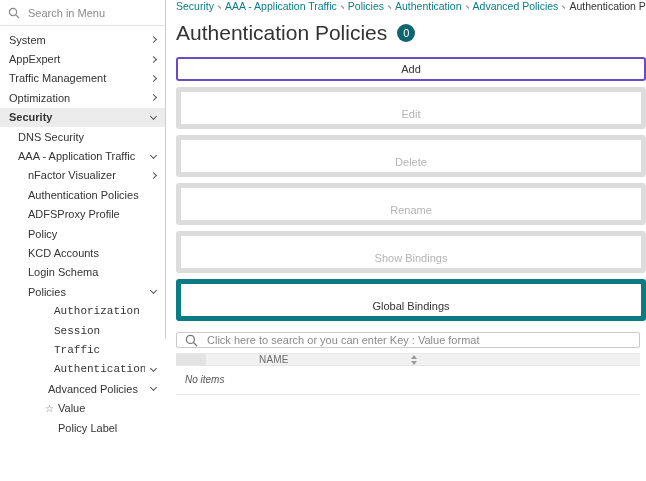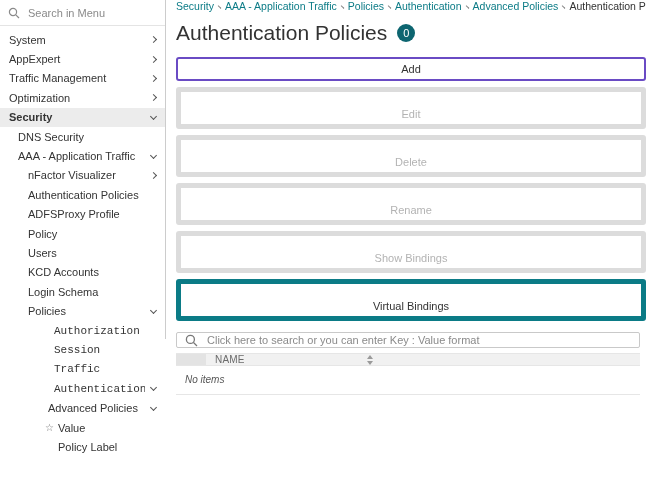--- a/index.html
+++ b/index.html
@@ -57,21 +57,21 @@
                border:1px solid #c9c9c9; border-radius:2px; padding:0 8px; background:#fff; }
   .searchbar input { border:none; outline:none; flex:1; font-size:11px;
                      font-family:"Liberation Sans",sans-serif; color:#555; }
   .searchbar input::placeholder { color:#8a8a8a; }
 
   .thead { display:flex; align-items:stretch; background:#f1f1f1; height:22px; margin-right:6px;
            border-top:1px solid #e6e6e6; border-bottom:1px solid #e6e6e6;
            font-size:10px; color:#6b6b6b; letter-spacing:.2px; }
   .th { display:flex; align-items:center; padding-left:9px; }
   .th-check { width:30px; background:#e3e3e3; flex:none; }
-  .th.name { width:175px; flex:none; }
+  .th.name { width:175px; flex:none;margin-left:44px; }
   .th.expr { flex:1; min-width:0; }
   .th.req  { width:100px; flex:none; }
   .sort { margin-left:auto; margin-right:8px; display:flex; flex-direction:column; gap:2px; }
   .sort i { display:block; width:0; height:0; border-left:3px solid transparent; border-right:3px solid transparent; }
   .sort .up { border-bottom:4px solid #9a9a9a; }
   .sort .dn { border-top:4px solid #9a9a9a; }
 
   .empty { font-size:10px; font-style:italic; color:#555; padding:8px 0 9px 9px;
            border-bottom:1px solid #e6e6e6; margin-right:6px; }
 </style>
@@ -123,23 +123,20 @@
       <li class="lv2">
           <span class="label">Authentication Policies</span>
         </li>
       <li class="lv2">
           <span class="label">ADFSProxy Profile</span>
         </li>
       <li class="lv2">
           <span class="label">Policy</span>
         </li>
       <li class="lv2">
-          <span class="label">Users</span>
-        </li>
-      <li class="lv2">
           <span class="label">KCD Accounts</span>
         </li>
       <li class="lv2">
           <span class="label">Login Schema</span>
         </li>
       <li class="lv2">
           <span class="label">Policies</span>
           <span class="chev down"></span>
         </li>
       <li class="lv3">
@@ -189,21 +186,21 @@
       <span class="page-title">Authentication Policies</span>
       <span class="badge">0</span>
     </div>
 
     <div class="toolbar">
       <button class="btn primary">Add</button>
       <button class="btn disabled">Edit</button>
       <button class="btn disabled">Delete</button>
       <button class="btn disabled">Rename</button>
       <button class="btn disabled">Show Bindings</button>
-      <button class="btn teal">Virtual Bindings</button>
+      <button class="btn teal">Global Bindings</button>
     </div>
 
     <div class="searchbar">
       <svg class="search-glyph" width="13" height="13" viewBox="0 0 13 13">
         <circle cx="5.4" cy="5.4" r="4" fill="none" stroke="#777" stroke-width="1.3"></circle>
         <line x1="8.5" y1="8.5" x2="12" y2="12" stroke="#777" stroke-width="1.3"></line>
       </svg>
       <input placeholder="Click here to search or you can enter Key : Value format" style="">
     </div>
 

